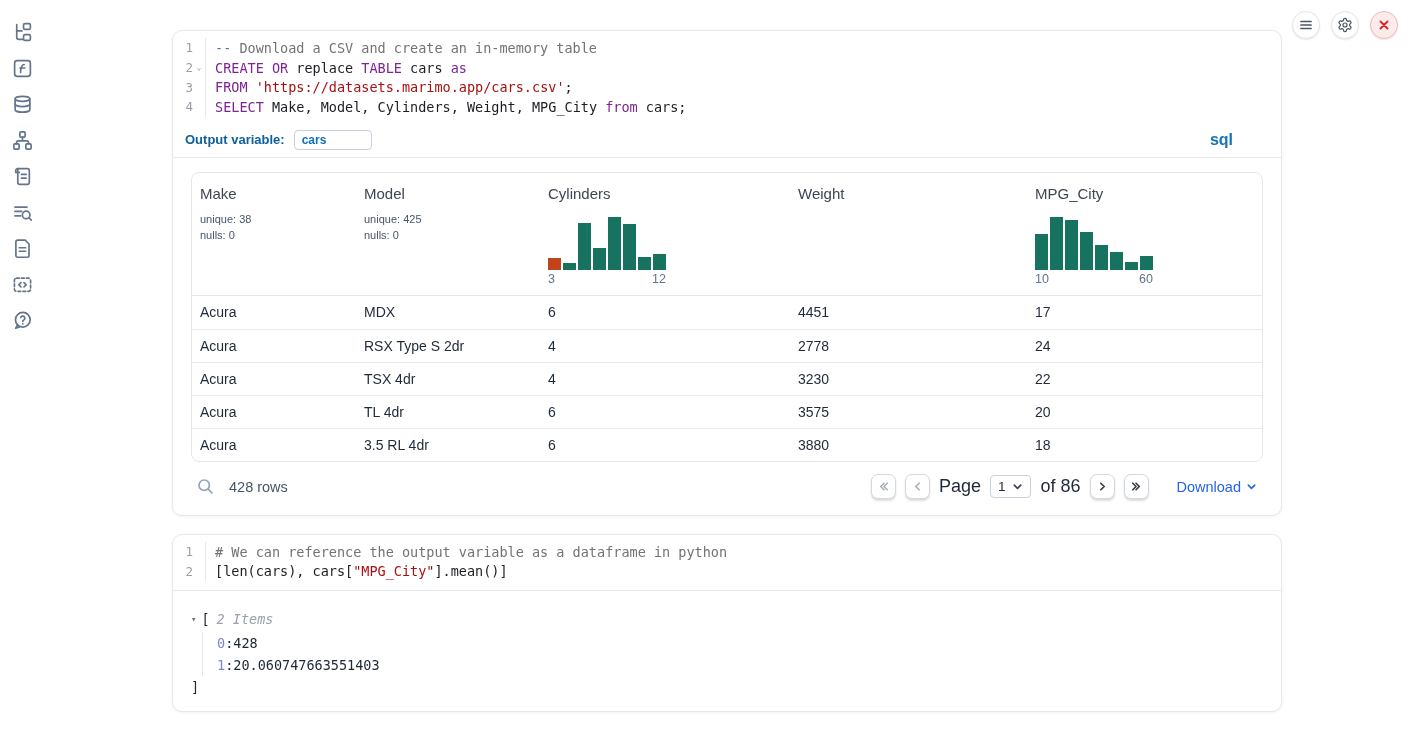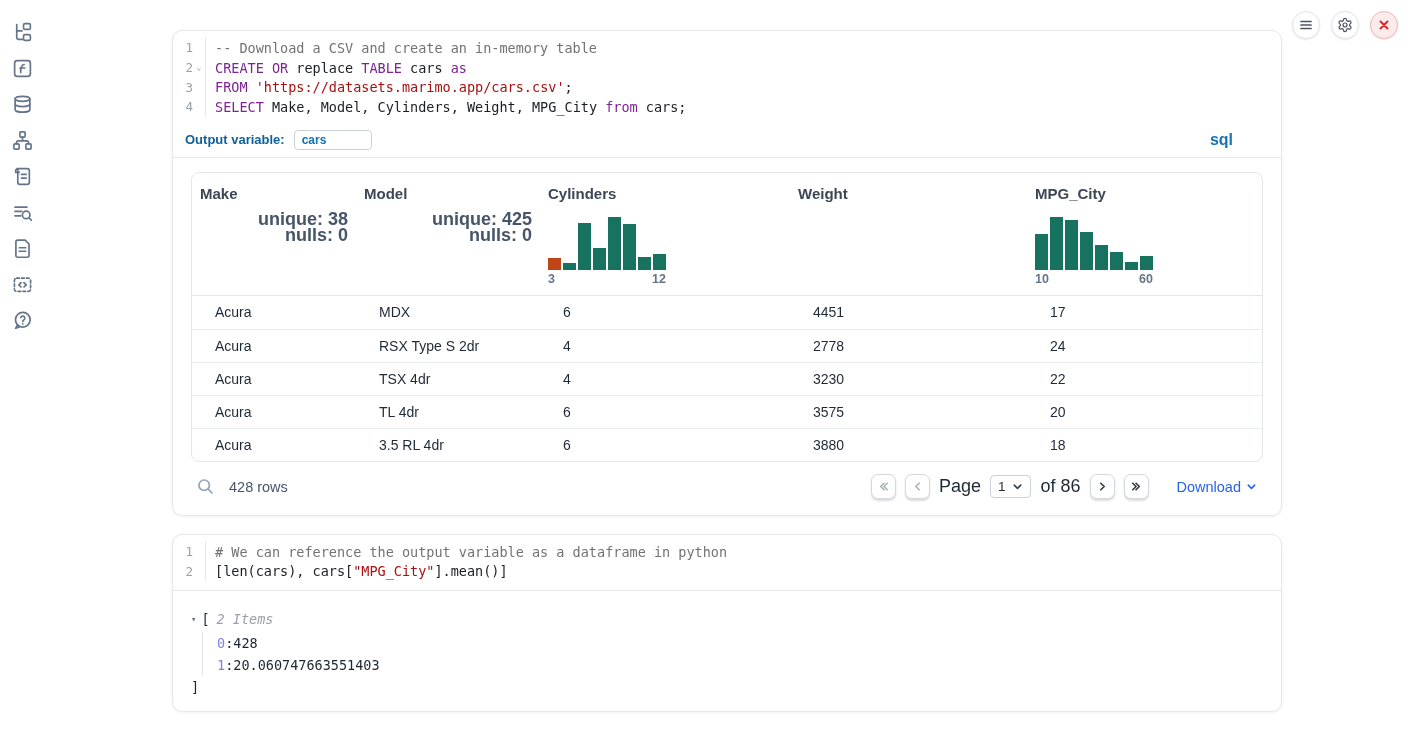--- a/index.html
+++ b/index.html
@@ -43,33 +43,33 @@
   .outvar-label { color:#0e6199; font-weight:bold; font-size:13px; }
   .outvar-input { margin-left:9px; width:78px; border:1px solid #c9d2dc; border-radius:4px;
                   font:bold 12px "Liberation Sans",sans-serif; color:#1070b8; padding:2px 7px; outline:none; }
   .lang-badge { margin-left:auto; margin-right:36px; color:#1673b5; font-weight:bold; font-size:16px; }
 
   .cell-output { padding:14px 18px 12px; }
 
   
   .table-box { border:1px solid #e3e7ec; border-radius:8px; overflow:hidden; }
   .t-grid { display:grid; grid-template-columns:164px 184px 250px 237px 1fr; }
-  .t-header { border-bottom:1px solid #e3e7ec;font-weight:bold; }
+  .t-header { border-bottom:1px solid #e3e7ec; }
   .th { padding:12px 8px 9px; display:flex; flex-direction:column; min-height:122px; }
   .th-label { font-size:15px; color:#3d4654; }
-  .th-stats { margin-top:9px; font-size:18px; color:#475569; line-height:16.5px;text-align:right; }
+  .th-stats { margin-top:9px; font-size:11px; color:#475569; line-height:16.5px; }
   .hist-wrap { margin-top:auto; width:118px; }
   .hist { display:flex; align-items:flex-end; gap:2px; height:53px; width:118px; }
   .hist .bar { flex:1; background:#177360; }
   .hist .bar.orange { background:#c2451a; }
   .hist-labels { display:flex; justify-content:space-between; width:118px;
                  font-size:12.5px; color:#64748b; margin-top:2px; }
   .t-row { border-top:1px solid #e9ecef; height:33px; align-items:center; font-size:14px; color:#1f2937; }
   .t-row:first-child { border-top:none; }
-  .t-row > div { padding:0 8px;margin-left:15px; }
+  .t-row > div { padding:0 8px; }
 
   
   .table-footer { display:flex; align-items:center; margin-top:9px; padding:0 6px; height:32px; }
   .search-btn { display:flex; align-items:center; cursor:pointer; }
   .search-btn svg { stroke:#94a3b8; fill:none; stroke-width:1.7; stroke-linecap:round; }
   .rows-count { margin-left:15px; font-size:14.5px; color:#475569; }
   .pager { margin-left:auto; display:flex; align-items:center; gap:9px; }
   .pg-btn { width:25px; height:25px; border-radius:7px; border:1px solid #d5d9df; background:#fff;
             box-shadow:0 1.5px 2px rgba(0,0,0,.14); display:flex; align-items:center; justify-content:center; cursor:pointer; }
   .pg-btn svg { stroke:#333c47; fill:none; stroke-width:1.8; stroke-linecap:round; stroke-linejoin:round; }

